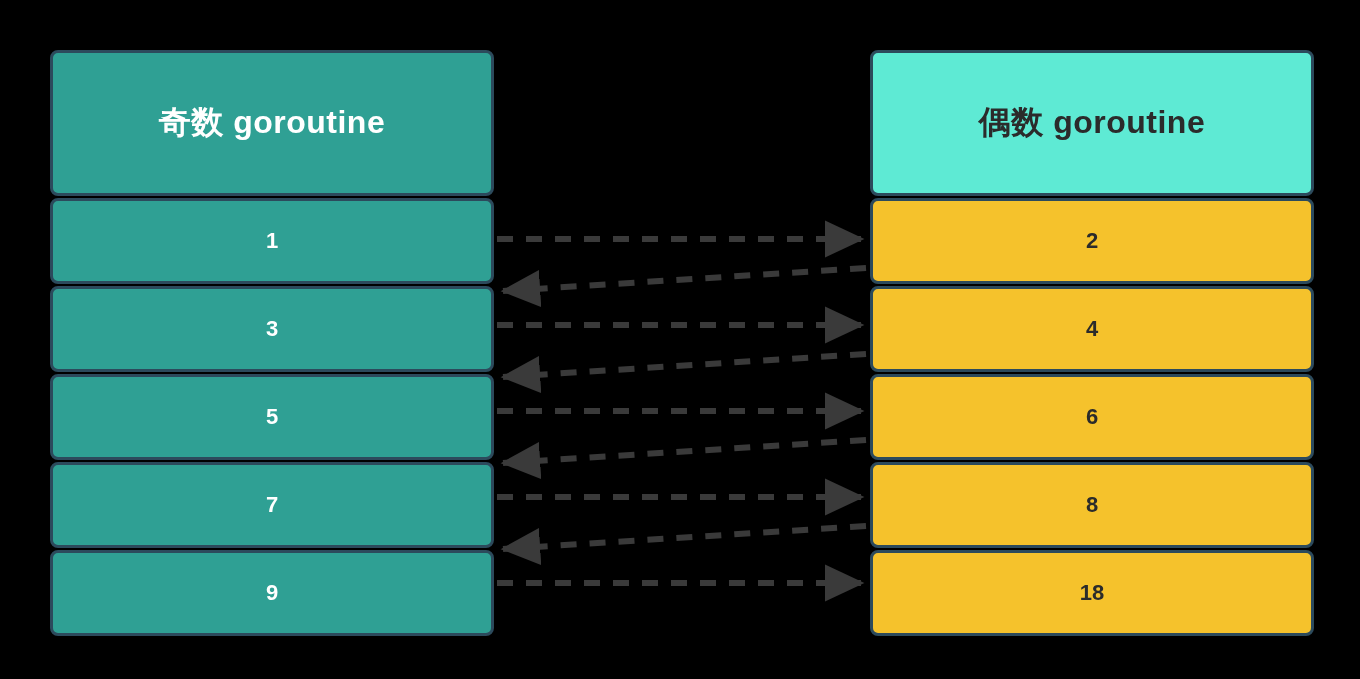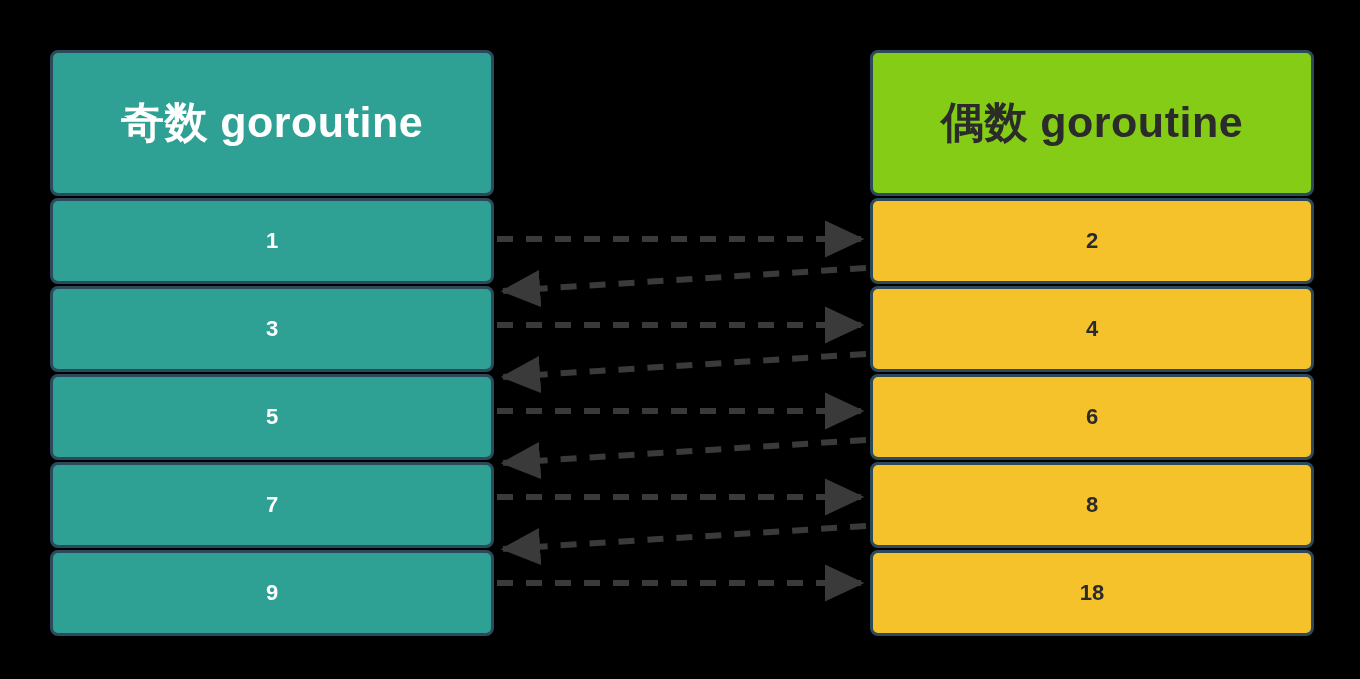--- a/index.html
+++ b/index.html
@@ -29,26 +29,26 @@
   #even-column { left: 870px; top: 50px; width: 444px; }
 
   .col-header {
     box-sizing: border-box;
     height: 146px;
     border: 3px solid #2C4A5C;
     border-radius: 8px;
     display: flex;
     align-items: center;
     justify-content: center;
-    font-size: 43px;
+    font-size: 32px;
     font-weight: bold;
     letter-spacing: 0.5px;
   }
   #odd-column .col-header  { background: #2FA094; color: #FFFFFF; }
-  #even-column .col-header { background: #84cc16; color: #2B2B2B; }
+  #even-column .col-header { background: #5eead4; color: #2B2B2B; }
 
   .cell {
     box-sizing: border-box;
     height: 86px;
     margin-top: 2px;
     border: 3px solid #2C4A5C;
     border-radius: 8px;
     display: flex;
     align-items: center;
     justify-content: center;

